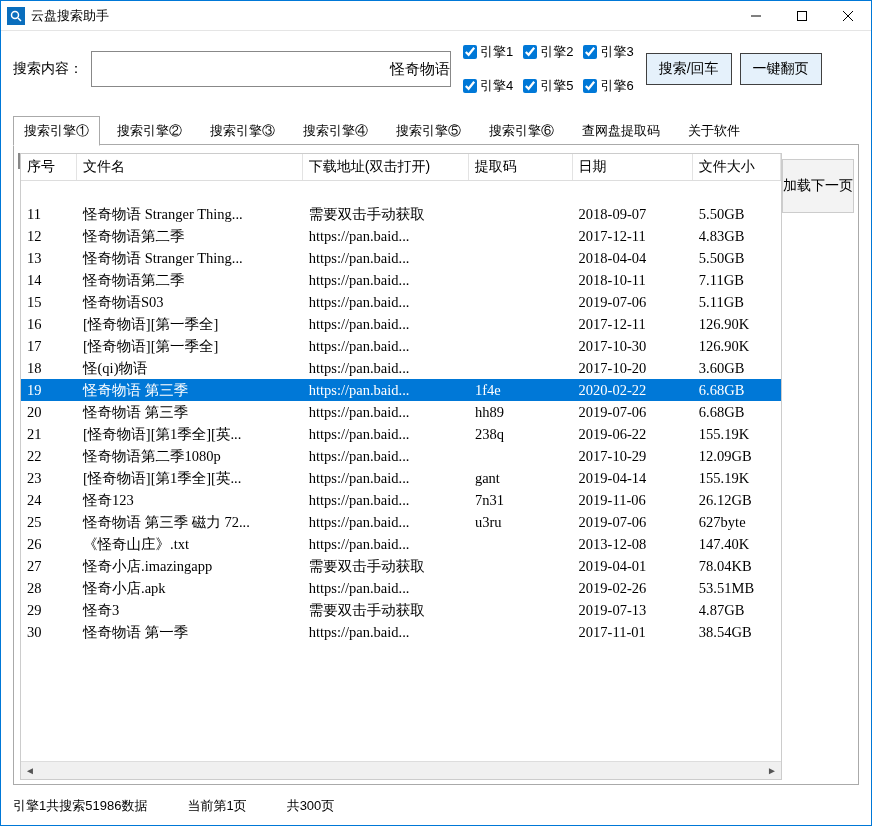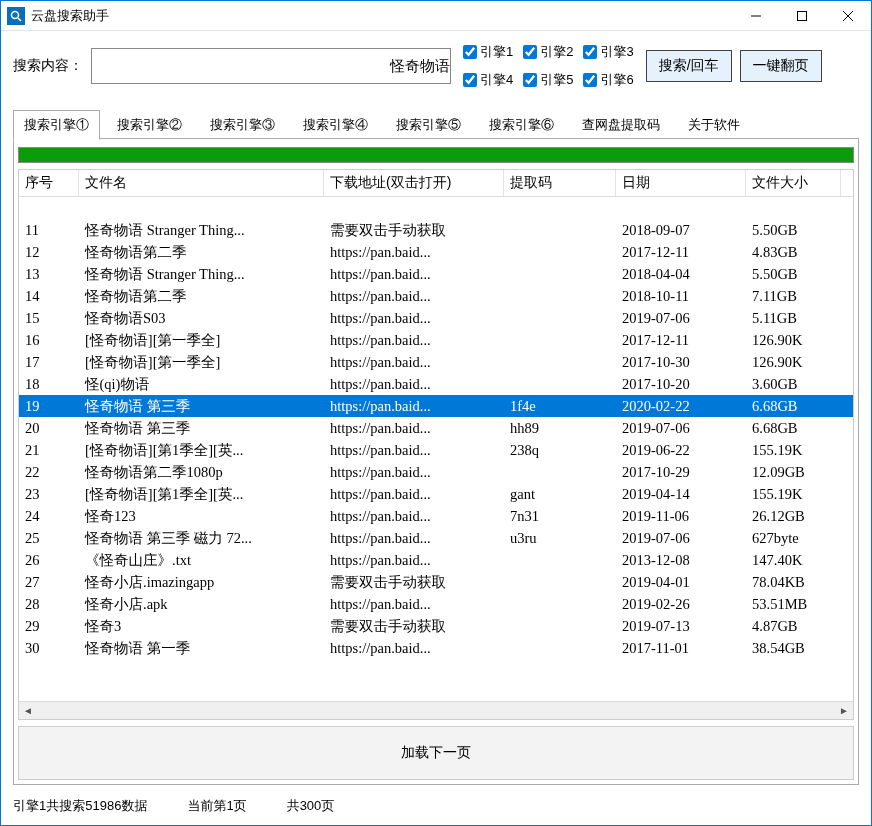--- a/index.html
+++ b/index.html
@@ -30,21 +30,21 @@
 .search-row {
   display: flex; align-items: center; padding: 12px 12px 8px 12px; gap: 4px;
 }
 .search-label { font-size: 14px; margin-right: 4px; }
 .search-input {
   width: 360px; height: 36px; border: 1px solid #888; text-align: right;
   font-size: 15px; outline: none;
 }
 .engines {
   display: grid; grid-template-columns: repeat(3, auto);
-  gap: 10px 10px; margin-left: 8px; font-size: 13px;
+  gap: 16px 10px; margin-left: 8px; font-size: 13px;
 }
 .engine { display: flex; align-items: center; gap: 3px; }
 .engine input { accent-color: #0078d7; width: 14px; height: 14px; }
 .action-btns { display: flex; gap: 8px; margin-left: 8px; }
 .btn {
   border: 1px solid #404040; background: #e5f1fb; padding: 6px 12px;
   font-size: 14px; cursor: default; height: 32px;
 }
 
 .tabs {
@@ -52,21 +52,21 @@
 }
 .tab {
   padding: 5px 10px; font-size: 13px; border: 1px solid transparent;
   border-bottom: none; position: relative; top: 1px; background: #fff;
 }
 .tab.active { border-color: #aaa; border-bottom: 1px solid #fff; z-index: 2; }
 .tab-underline { position: absolute; left: 12px; right: 12px; bottom: 0; height: 1px; background: #aaa; }
 
 .content {
   margin: 0 12px 6px 12px; border: 1px solid #aaa; border-top: none;
-  flex: 1; display: flex; flex-direction: column; padding: 8px 4px 4px 4px; overflow: hidden;
+  flex: 1; display: flex; flex-direction: row; padding: 8px 4px 4px 4px; overflow: hidden;
 }
 .progress {
   height: 16px; background: #0b9b0b; margin: 0 0 6px 0; border: 1px solid #888;
 }
 .table-wrap { border: 1px solid #ccc; flex: 1; overflow: hidden; display: flex; flex-direction: column; }
 .thead {
   display: flex; background: #fff; font-size: 14px; border-bottom: 1px solid #ddd;
 }
 .th {
   padding: 4px 6px; border-right: 1px solid #e3e3e3; white-space: nowrap;

